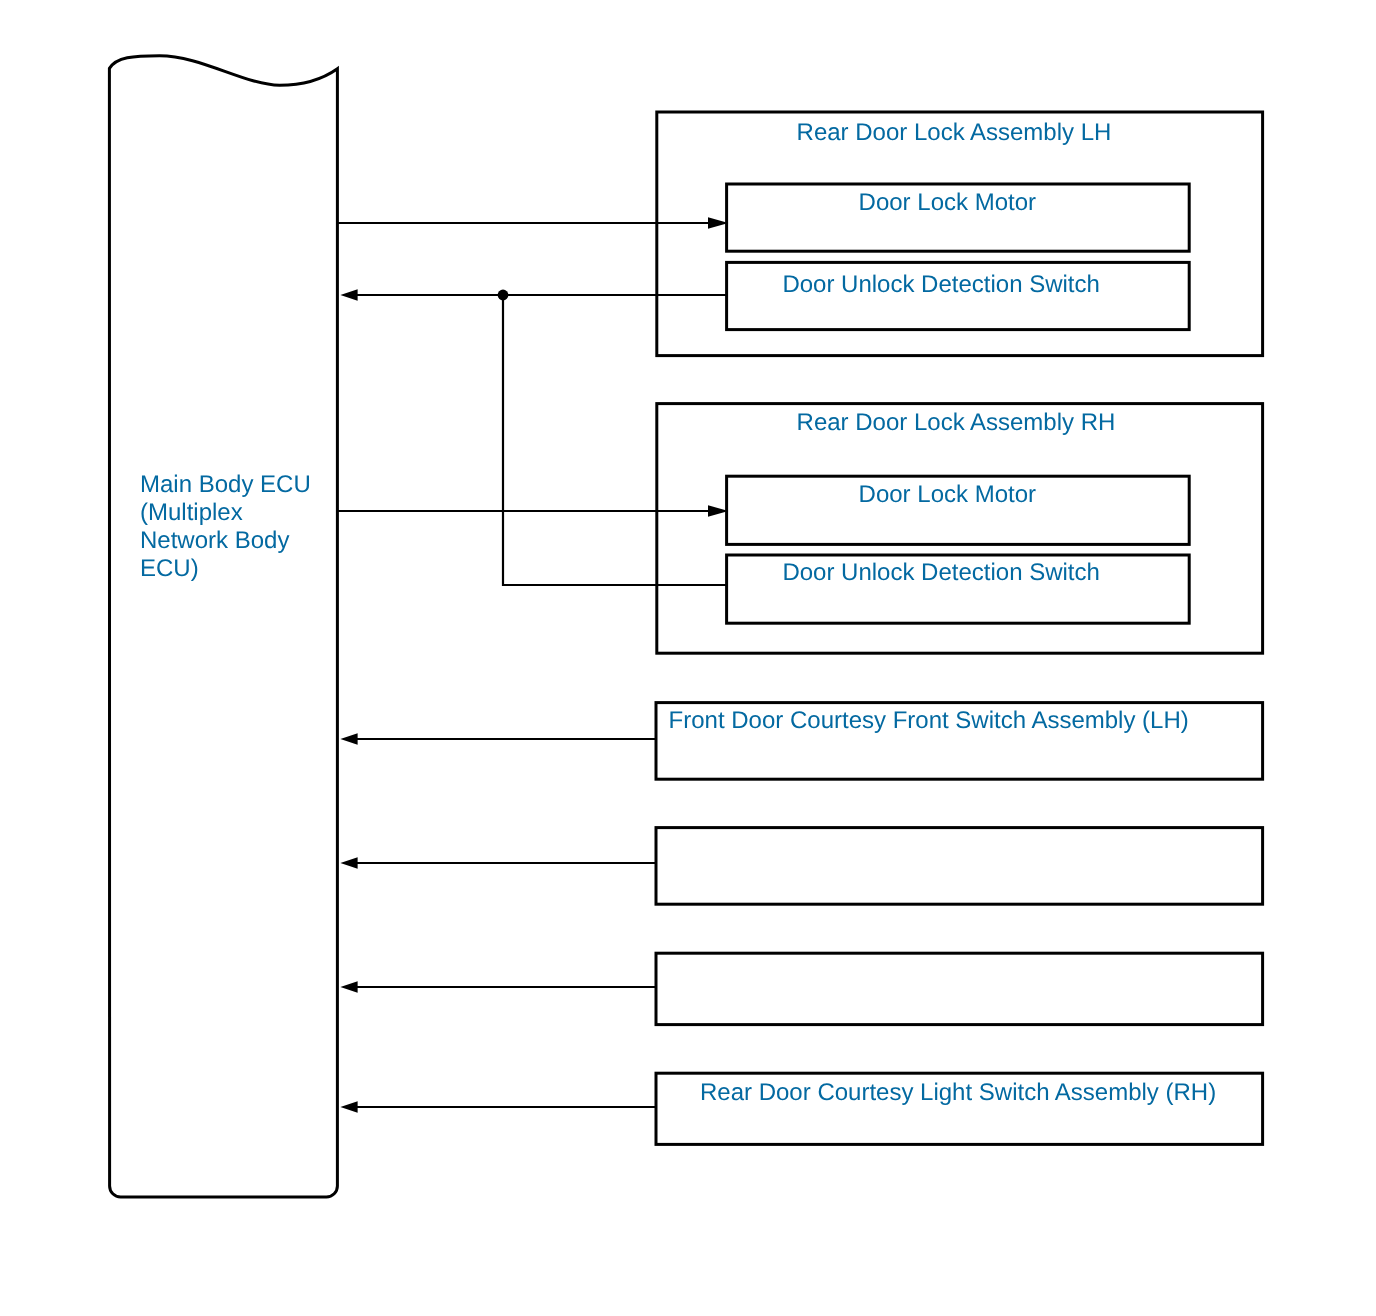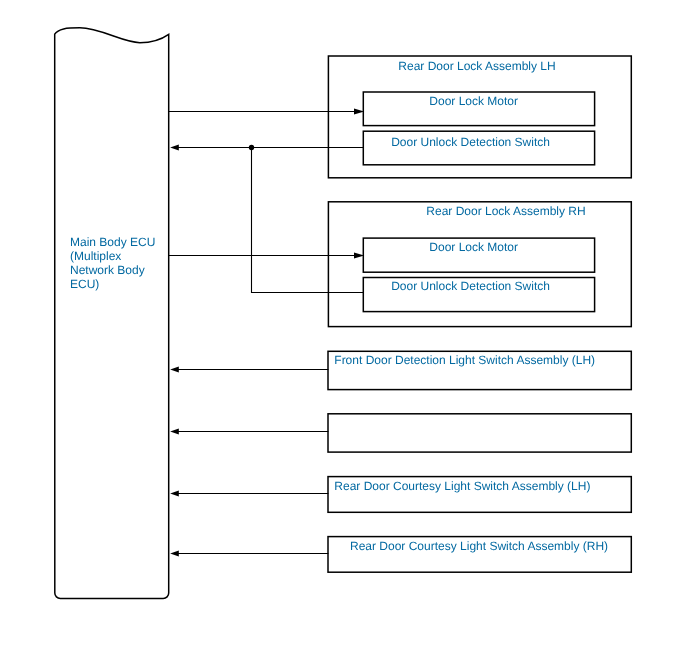--- a/index.html
+++ b/index.html
@@ -67,20 +67,19 @@
 
   <div class="lbl" style="left:70px;top:236.4px;line-height:13.73px;">Main Body ECU
 (Multiplex
 Network Body
 ECU)</div>
 
   <div class="lbl" style="left:398.3px;top:59.1px;">Rear Door Lock Assembly LH</div>
   <div class="lbl" style="left:429.3px;top:94.2px;">Door Lock Motor</div>
   <div class="lbl" style="left:391.2px;top:135.2px;">Door Unlock Detection Switch</div>
 
-  <div class="lbl" style="left:398.3px;top:204.1px;margin-left:28px;">Rear Door Lock Assembly RH</div>
+  <div class="lbl" style="left:398.3px;top:204.1px;">Rear Door Lock Assembly RH</div>
   <div class="lbl" style="left:429.3px;top:240.2px;">Door Lock Motor</div>
   <div class="lbl" style="left:391.2px;top:279.2px;">Door Unlock Detection Switch</div>
 
-  <div class="lbl" style="left:334.3px;top:353.2px;">Front Door Detection Light Switch Assembly (LH)</div>
-  <div class="lbl" style="left:334.3px;top:478.7px;">Rear Door Courtesy Light Switch Assembly (LH)</div>
+  <div class="lbl" style="left:334.3px;top:353.2px;">Front Door Courtesy Front Switch Assembly (LH)</div>
   <div class="lbl" style="left:350px;top:539.0px;">Rear Door Courtesy Light Switch Assembly (RH)</div>
 </div>
 
 </body></html>

